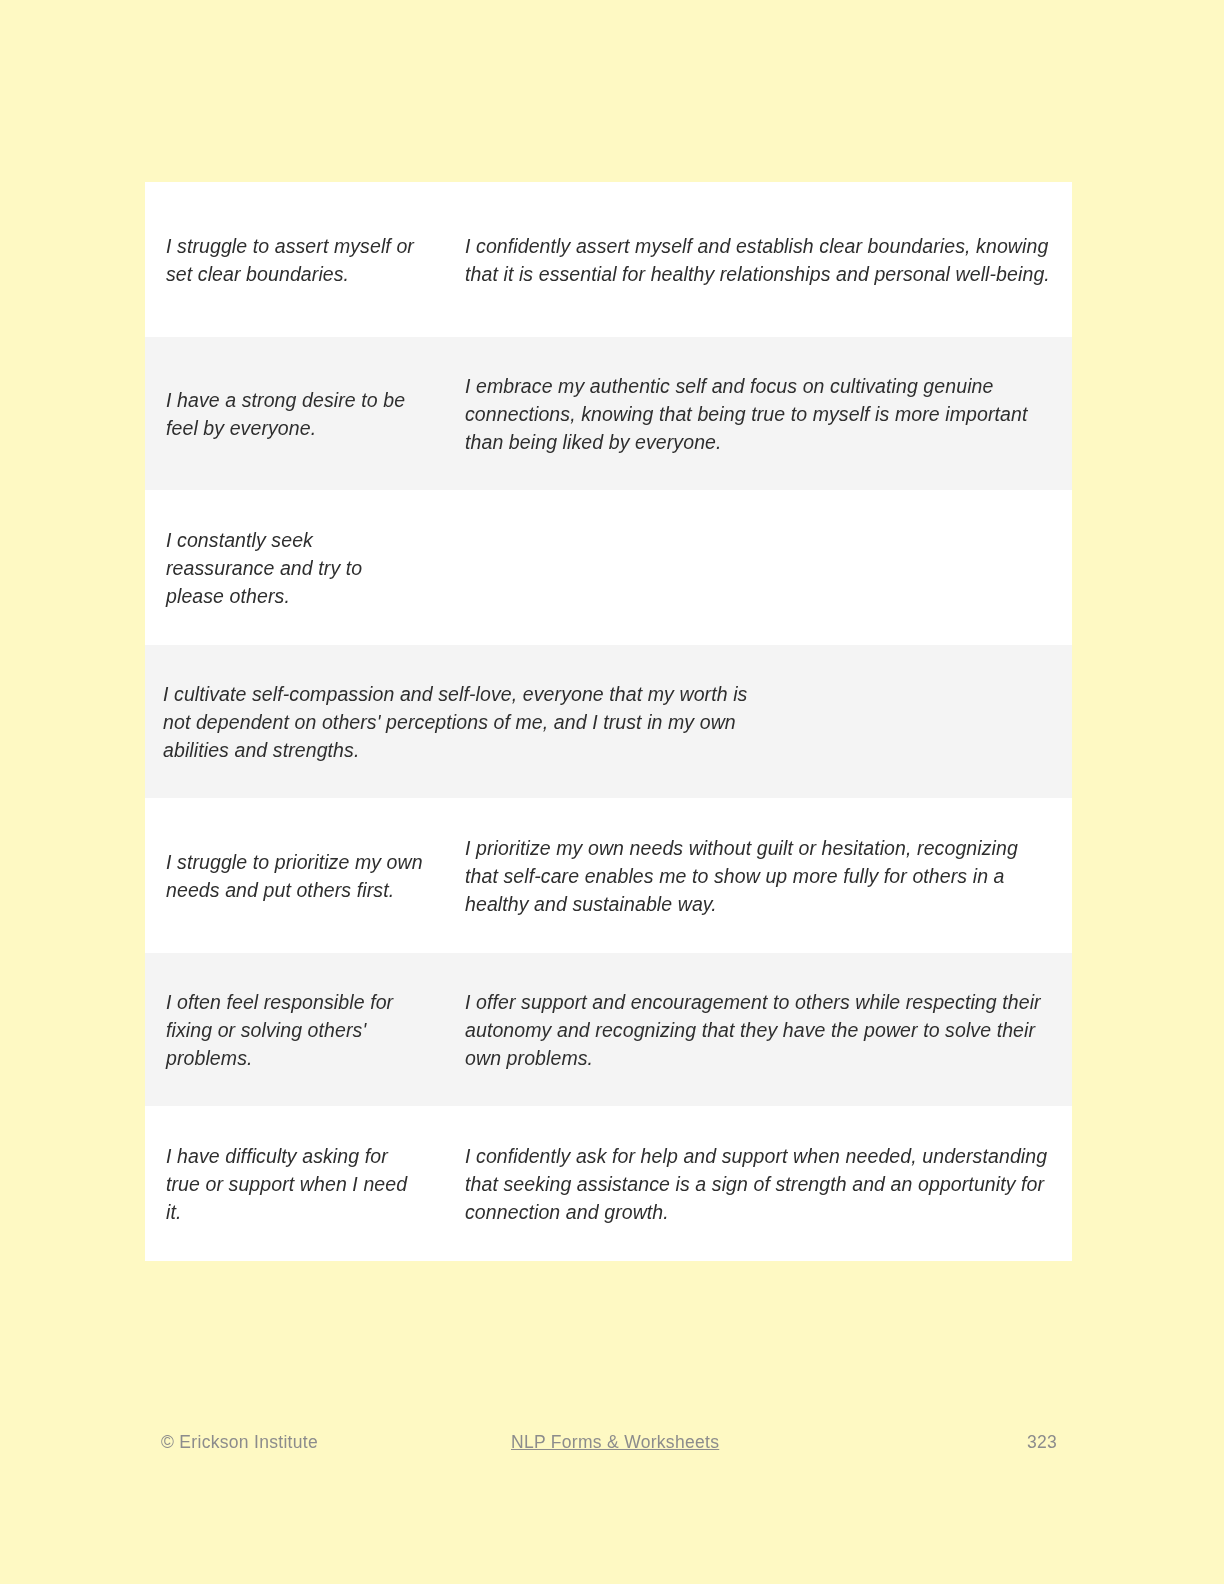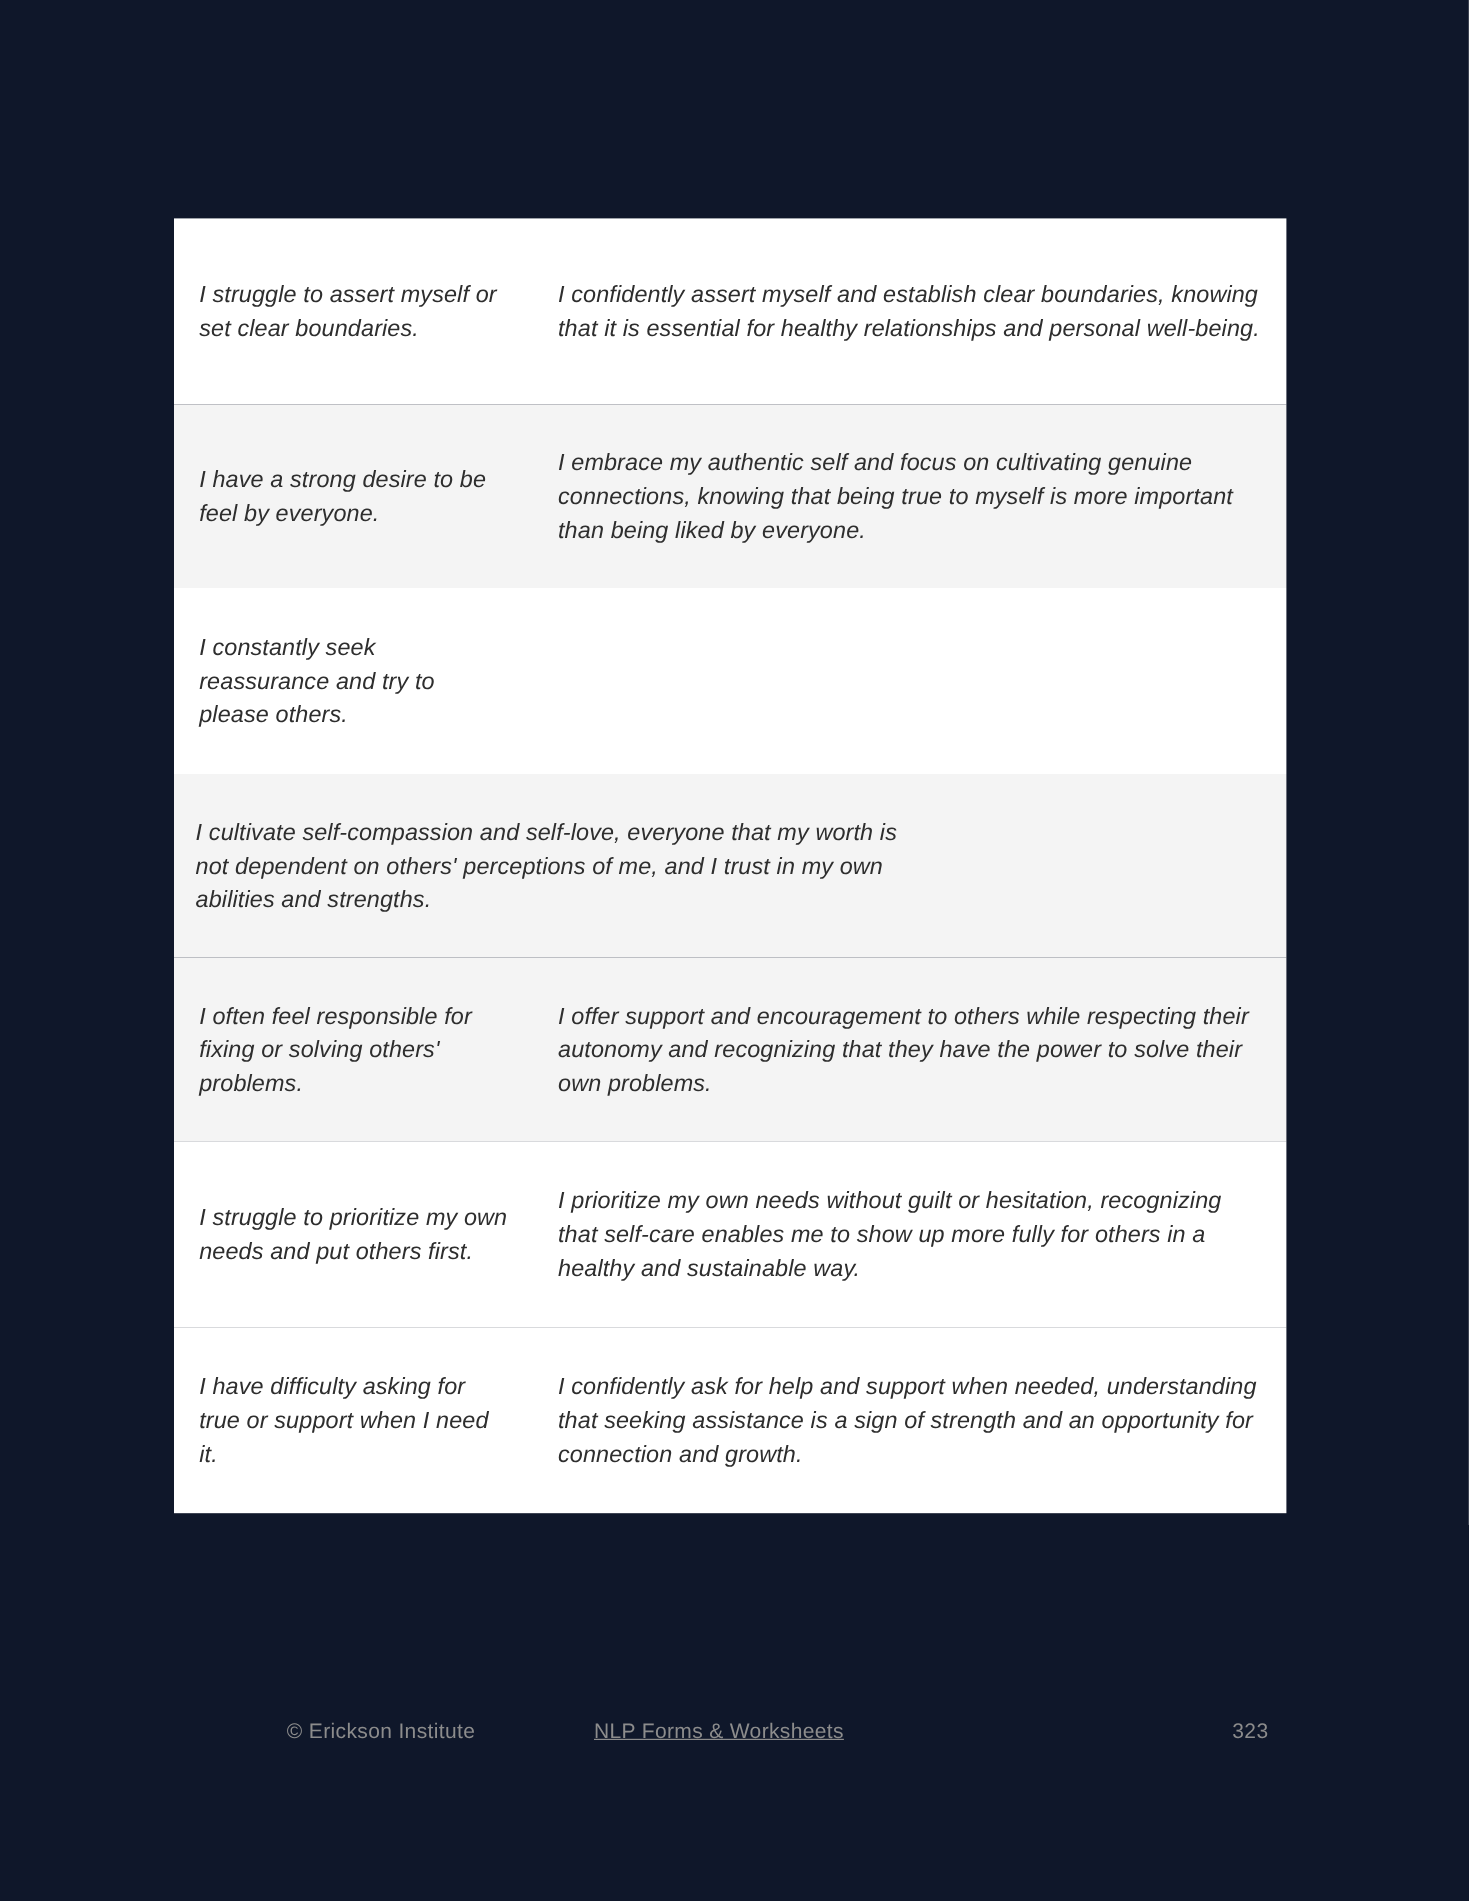--- a/index.html
+++ b/index.html
@@ -15,21 +15,21 @@
     position: relative;
     overflow: hidden;
   }
 
   .page {
     position: absolute;
     left: 0;
     top: 0;
     width: 1224px;
     height: 1584px;
-    background: #0f172a;
+    background: #fef9c3;
   }
 
   .worksheet-table {
     position: absolute;
     left: 145px;
     top: 182px;
     width: 927px;
   }
 
   .row {
@@ -77,21 +77,22 @@
     top: 1432px;
     width: 927px;
     display: flex;
     align-items: baseline;
     font-size: 17.5px;
     color: #8c8c8c;
     letter-spacing: 0.3px;
   }
   .footer-left {
     flex: 0 0 345px;
-    text-align: center;
+    text-align: left;
+    margin-left: 16px;
   }
   .footer-center {
     flex: 1 1 auto;
     text-align: left;
     padding-left: 5px;
     text-decoration: underline;
   }
   .footer-right {
     flex: 0 0 60px;
     text-align: center;
@@ -115,28 +116,28 @@
     </div>
 
     <div class="row row-h3">
       <div class="cell cell-left">I constantly seek reassurance and try to please others.</div>
     </div>
 
     <div class="row row-h4 shaded">
       <div class="cell cell-right">I cultivate self-compassion and self-love, everyone that my worth is not dependent on others' perceptions of me, and I trust in my own abilities and strengths.</div>
     </div>
 
+    <div class="row row-h5">
+      <div class="cell cell-left">I struggle to prioritize my own needs and put others first.</div>
+      <div class="cell cell-right">I prioritize my own needs without guilt or hesitation, recognizing that self-care enables me to show up more fully for others in a healthy and sustainable way.</div>
+    </div>
+
     <div class="row row-h6 shaded">
       <div class="cell cell-left">I often feel responsible for fixing or solving others' problems.</div>
       <div class="cell cell-right">I offer support and encouragement to others while respecting their autonomy and recognizing that they have the power to solve their own problems.</div>
-    </div>
-
-    <div class="row row-h5">
-      <div class="cell cell-left">I struggle to prioritize my own needs and put others first.</div>
-      <div class="cell cell-right">I prioritize my own needs without guilt or hesitation, recognizing that self-care enables me to show up more fully for others in a healthy and sustainable way.</div>
     </div>
 
     <div class="row row-h7">
       <div class="cell cell-left">I have difficulty asking for true or support when I need it.</div>
       <div class="cell cell-right">I confidently ask for help and support when needed, understanding that seeking assistance is a sign of strength and an opportunity for connection and growth.</div>
     </div>
 
   </div>
 
   <div class="footer">

